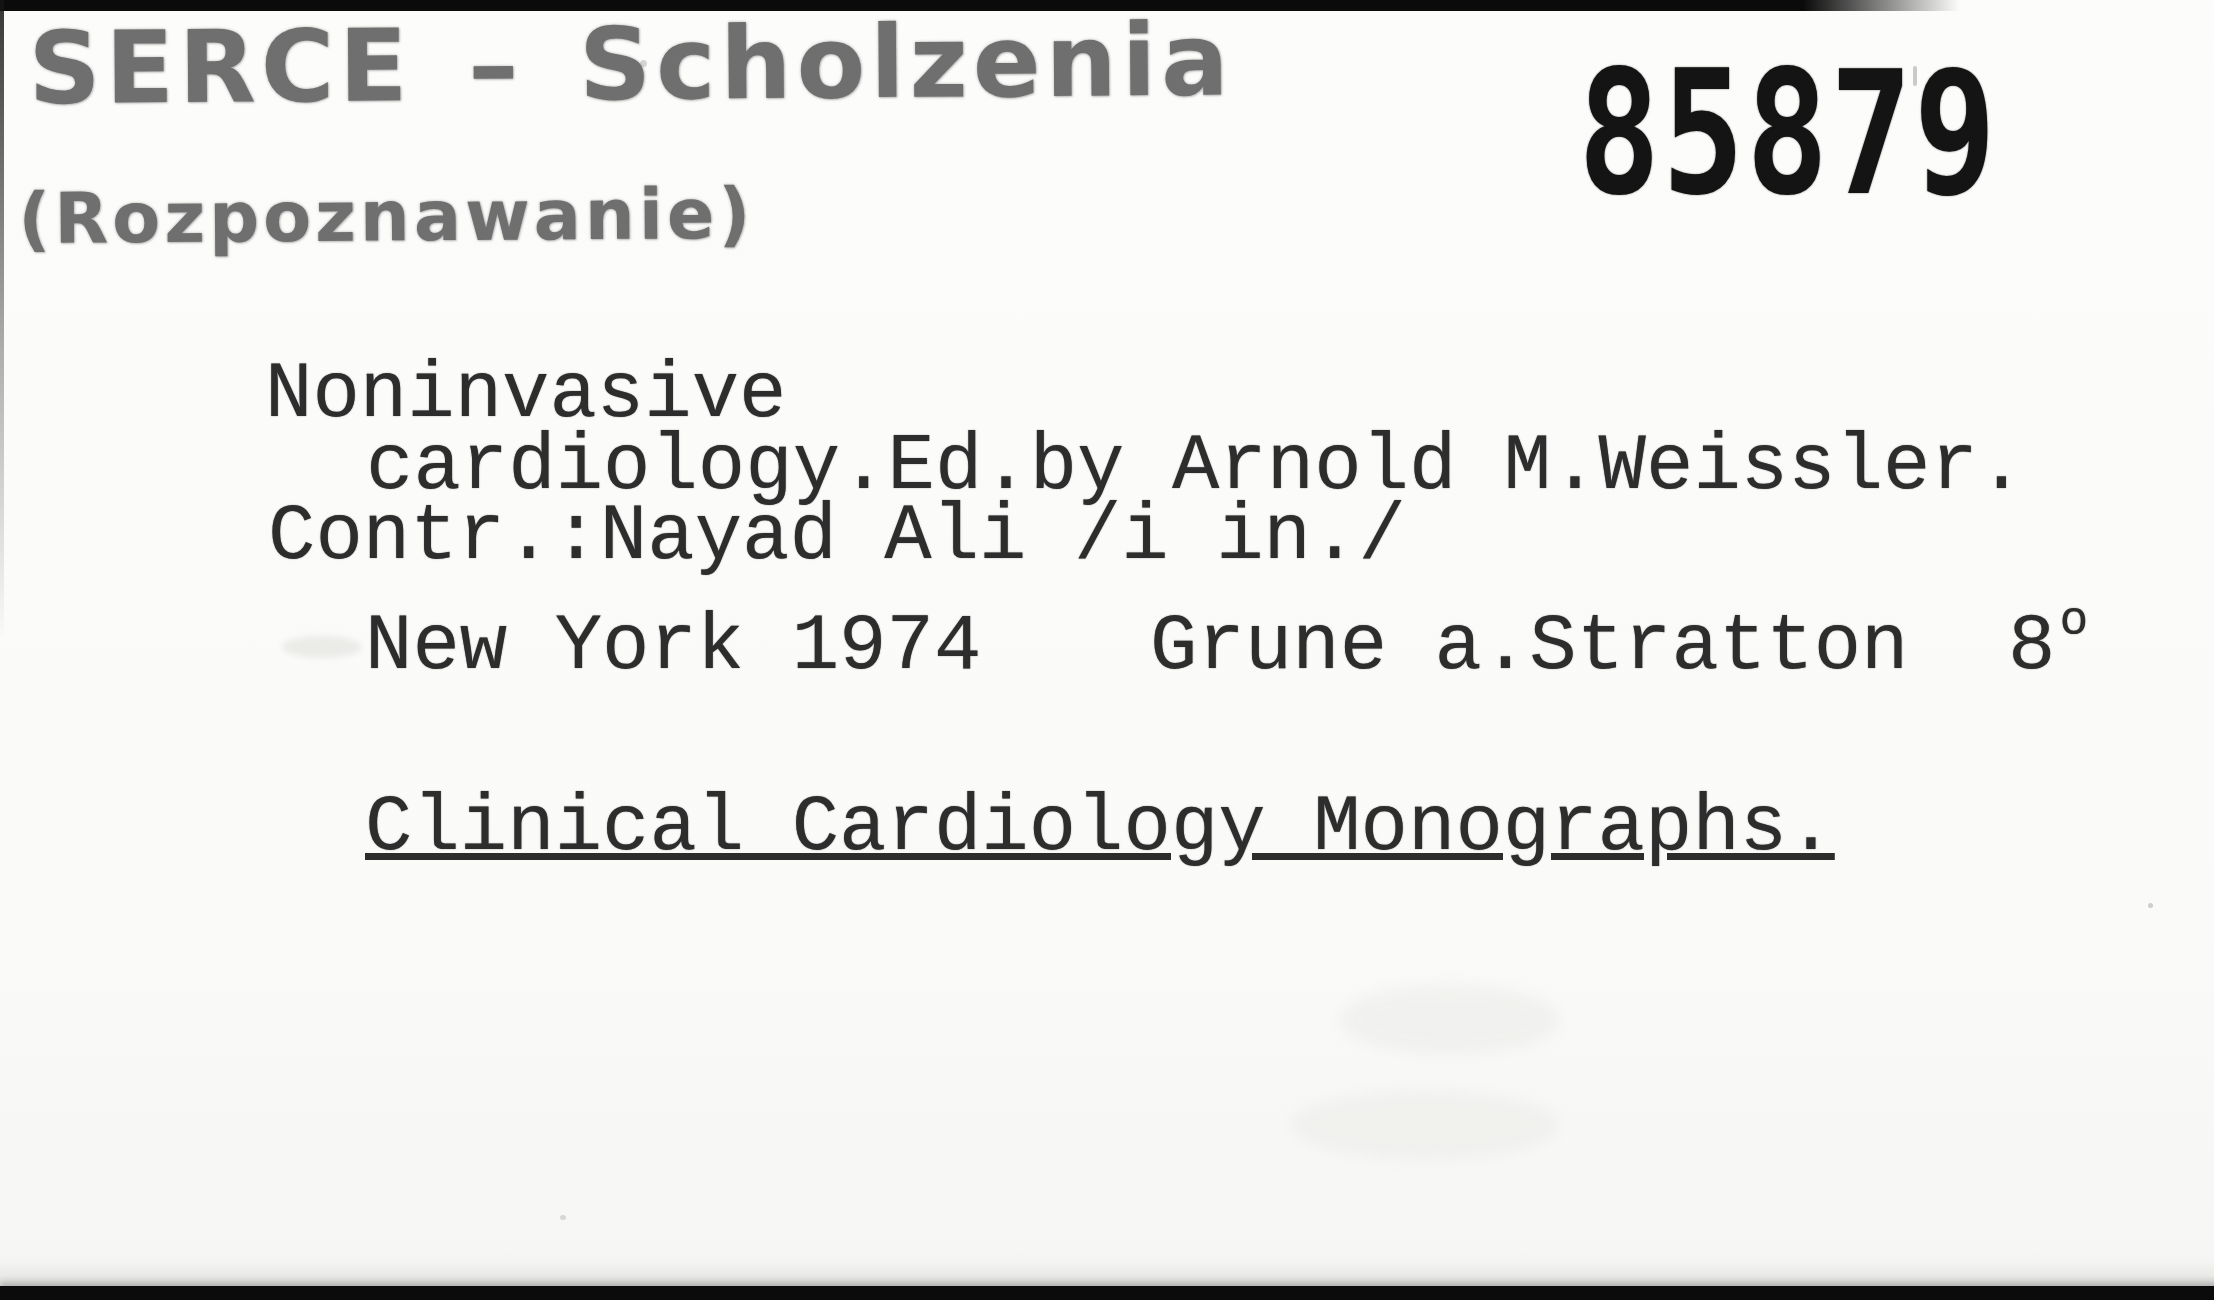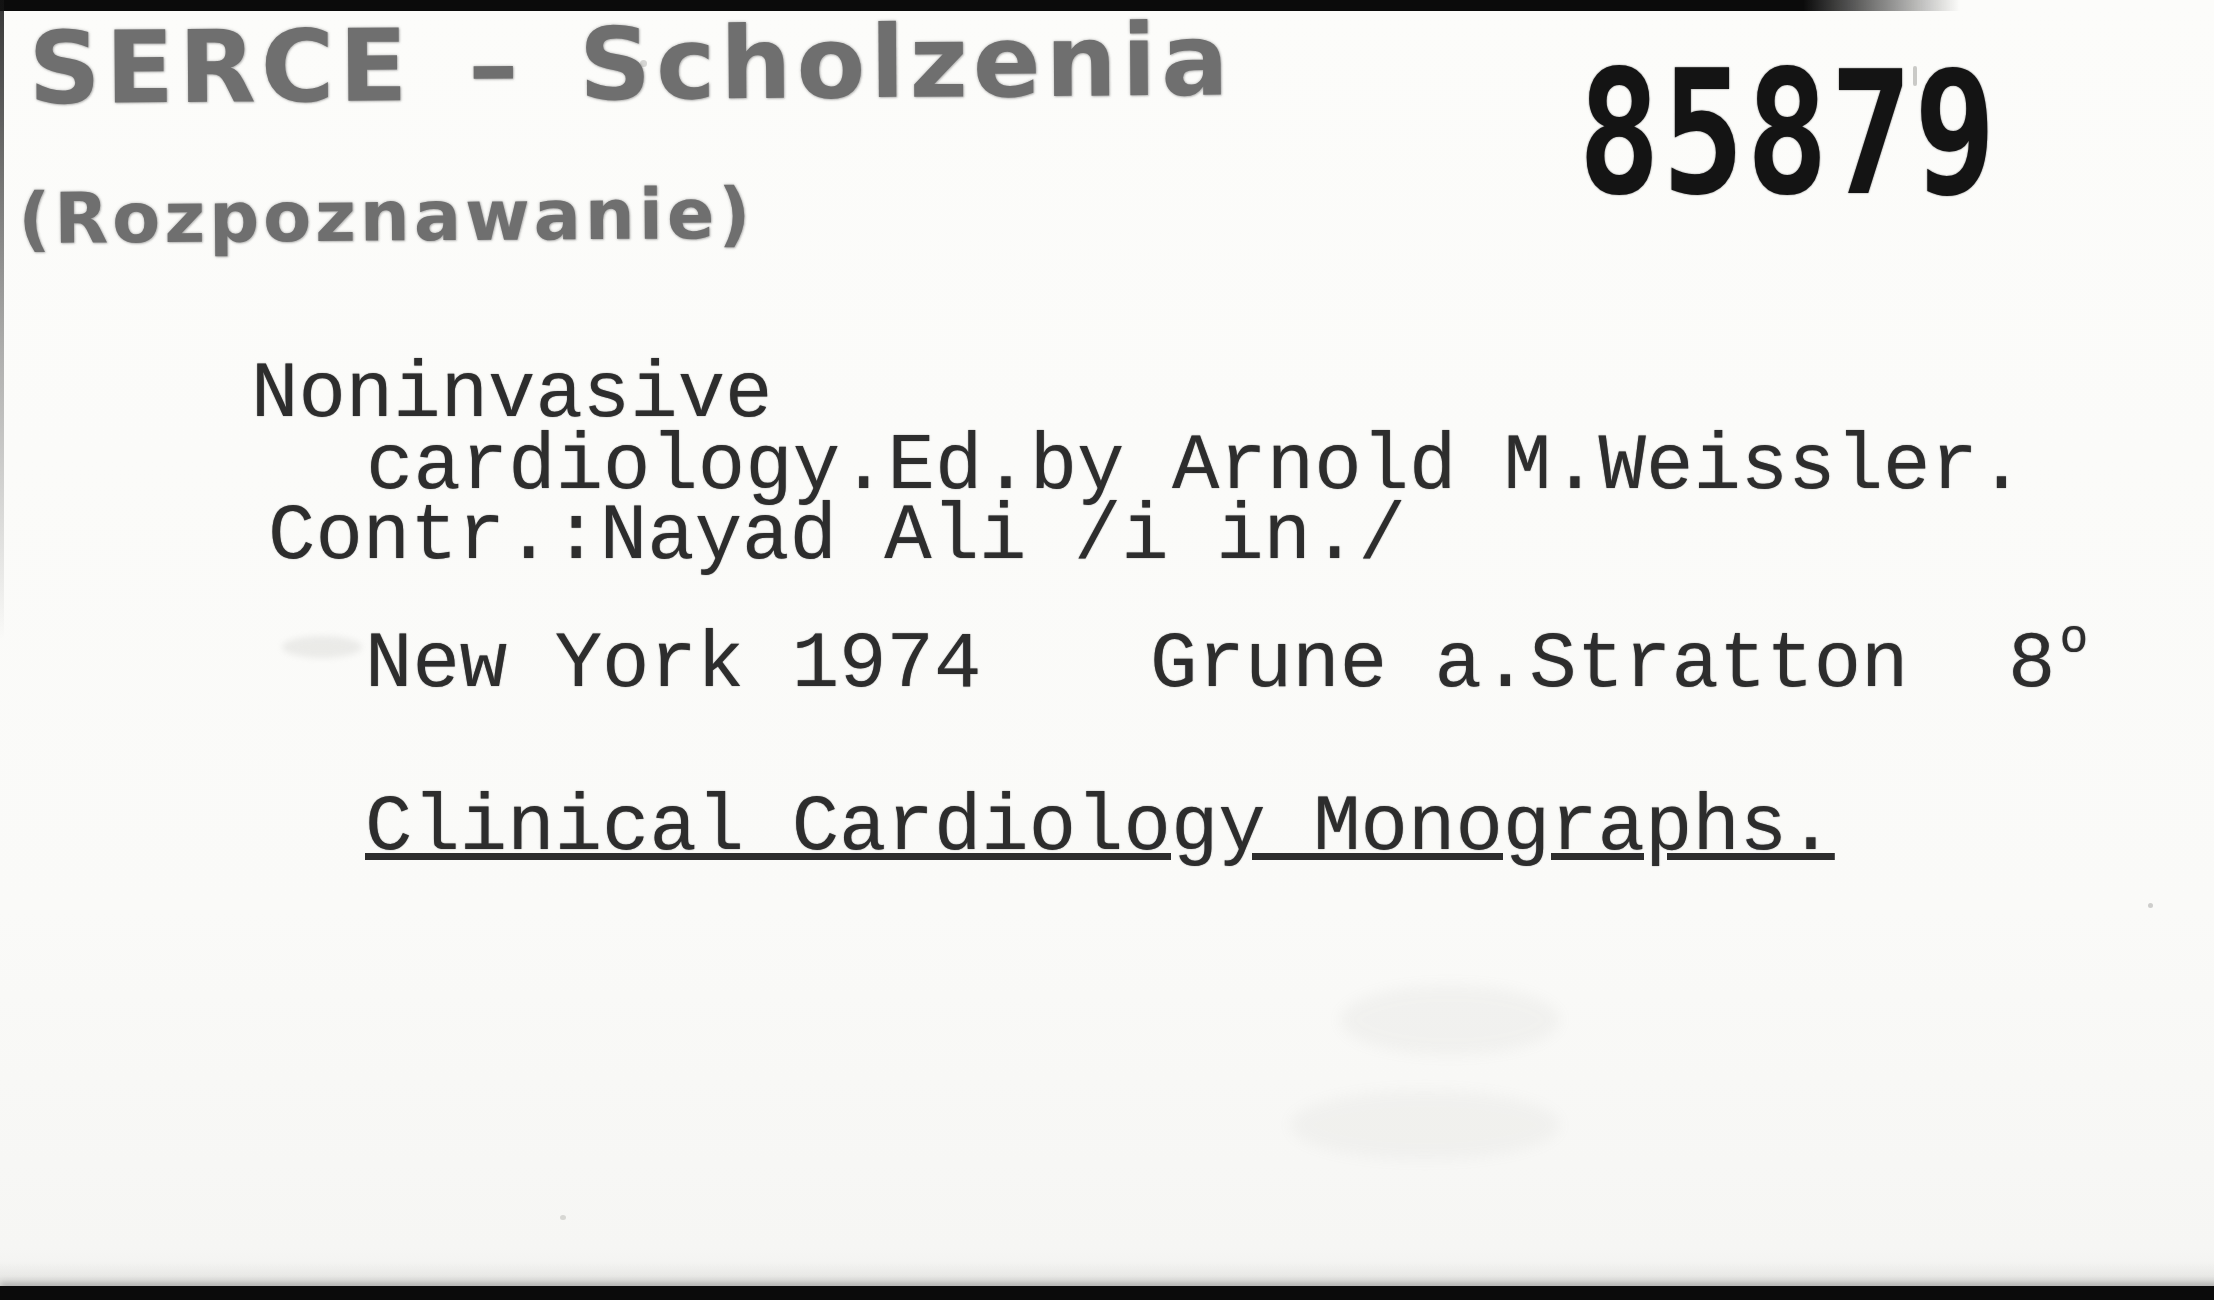--- a/index.html
+++ b/index.html
@@ -69,24 +69,24 @@
   
   .typed {
     position: absolute;
     font-family: "Liberation Mono", monospace;
     font-size: 79px;
     line-height: 79px;
     color: var(--typed_ink);
     text-shadow: 0 0 1.3px rgba(45,45,45,0.65);
     white-space: pre;
   }
-  .t1 { left: 251px; top: 356px; font-family: Liberation Mono, monospace; }
+  .t1 { left: 265px; top: 356px; font-family: Liberation Mono, monospace; }
   .t2 { left: 366px; top: 420px; margin-top: 8px; }
   .t3 { left: 268px; top: 498px; }
-  .t4 { left: 0px;   top: 626px; width: 2214px; }
+  .t4 { left: 0px;   top: 608px; width: 2214px; }
   .t5 { left: 273px; top: 685px; }
   .t6 { left: 365px; top: 789px; text-decoration: underline; }
 
   .seg { position: absolute; top: 0; white-space: pre; }
   .seg-place { left: 365px; }
   .seg-pub   { left: 1150px; }
   .seg-fmt   { left: 2008px; }
   .fmt-sup {
     display: inline-block;
     font-size: 48px;

